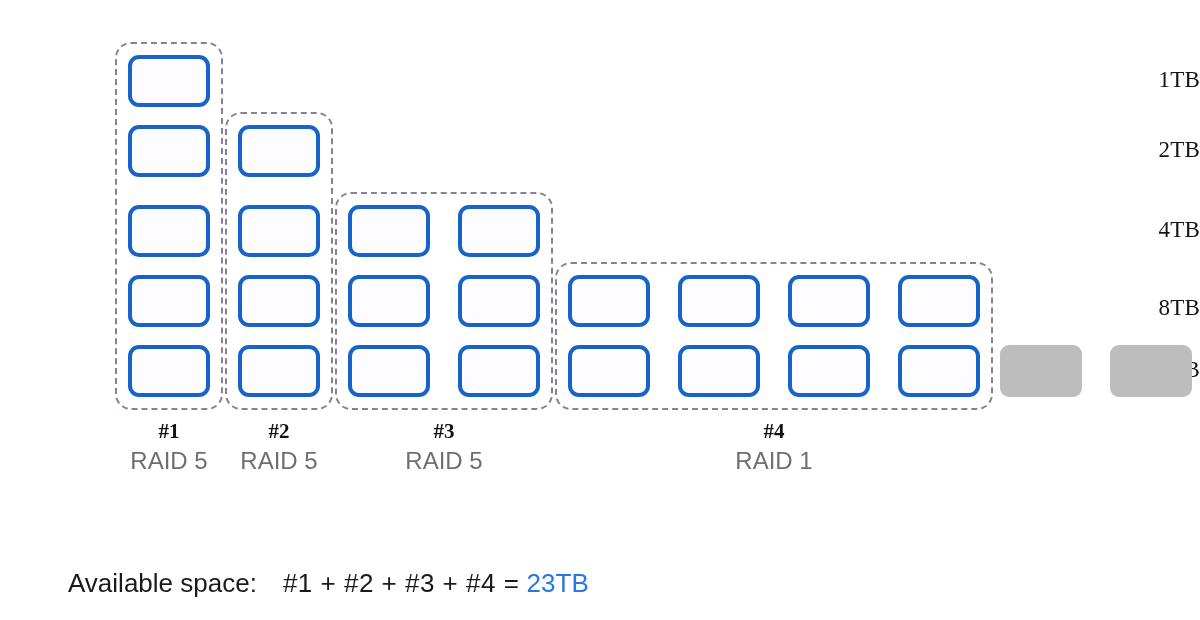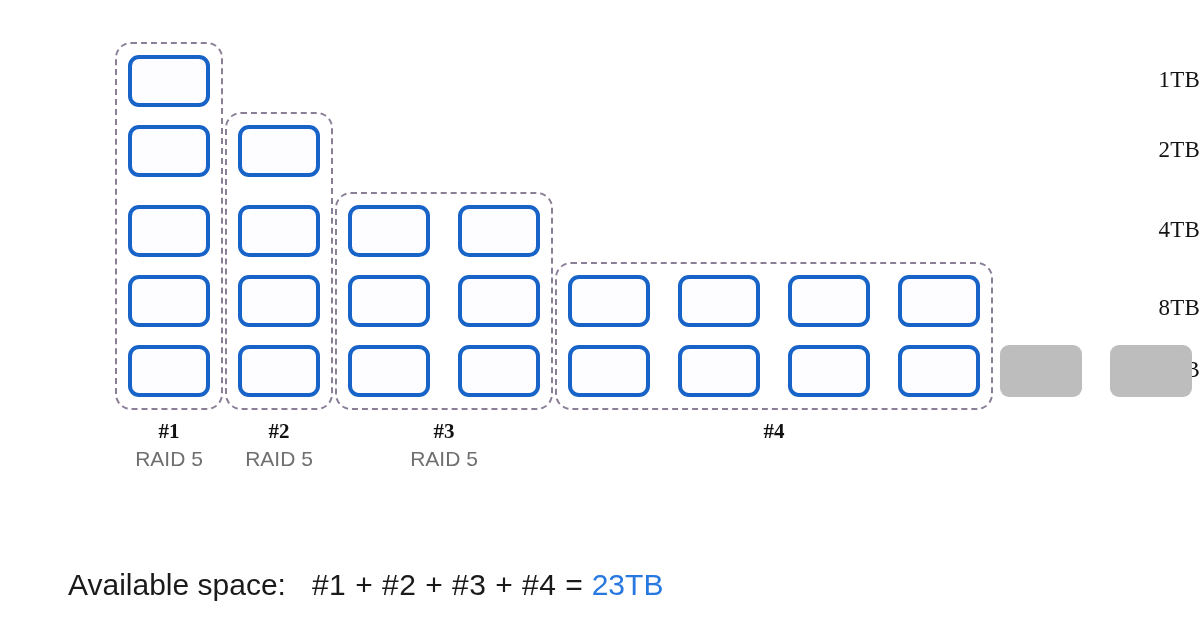--- a/index.html
+++ b/index.html
@@ -68,32 +68,32 @@
   }
   .group-caption .gid {
     display: block;
     font-size: 21px;
     font-weight: bold;
     color: #111111;
     font-family: "Liberation Serif", serif;
   }
   .group-caption .graid {
     display: block;
-    font-size: 21px;
+    font-size: 24px;
     color: #6f6f6f;
     font-family: "Liberation Sans", sans-serif;
     margin-top: 3px;
   }
 
   
   #summary {
     position: absolute;
     left: 68px;
     top: 556px;
-    font-size: 30px;
+    font-size: 26px;
     color: #1a1a1a;
     white-space: nowrap;
     font-family: "Liberation Sans", sans-serif;
   }
   #summary .sum-label { margin-right: 26px; }
   #summary .sum-expr { letter-spacing: 0.5px; }
   #summary .sum-total { color: #2878e0; }
 </style>
 </head>
 <body>
@@ -138,17 +138,18 @@
     <div class="drive" style="left: 568px; top: 263px; width: 82px; height: 52px;"></div>
     <div class="drive" style="left: 678px; top: 263px; width: 82px; height: 52px;"></div>
     <div class="drive" style="left: 788px; top: 263px; width: 82px; height: 52px;"></div>
     <div class="drive" style="left: 898px; top: 263px; width: 82px; height: 52px;"></div>
     <div class="drive" style="left: 568px; top: 333px; width: 82px; height: 52px;"></div>
     <div class="drive" style="left: 678px; top: 333px; width: 82px; height: 52px;"></div>
     <div class="drive" style="left: 788px; top: 333px; width: 82px; height: 52px;"></div>
     <div class="drive" style="left: 898px; top: 333px; width: 82px; height: 52px;"></div>
     <div class="group-caption" style="left: 555px; width: 438px; top: 407px;">
       <span class="gid">#4</span>
+      <span class="graid">RAID 1</span>
     </div>
     <div class="drive unused" style="left: 1000px; top: 333px; width: 82px; height: 52px;"></div>
     <div class="drive unused" style="left: 1110px; top: 333px; width: 82px; height: 52px;"></div>
     <div id="summary"><span class="sum-label">Available space:</span><span class="sum-expr">#1 + #2 + #3 + #4 =</span> <span class="sum-total">23TB</span></div>
   </div>
 
 </body></html>

